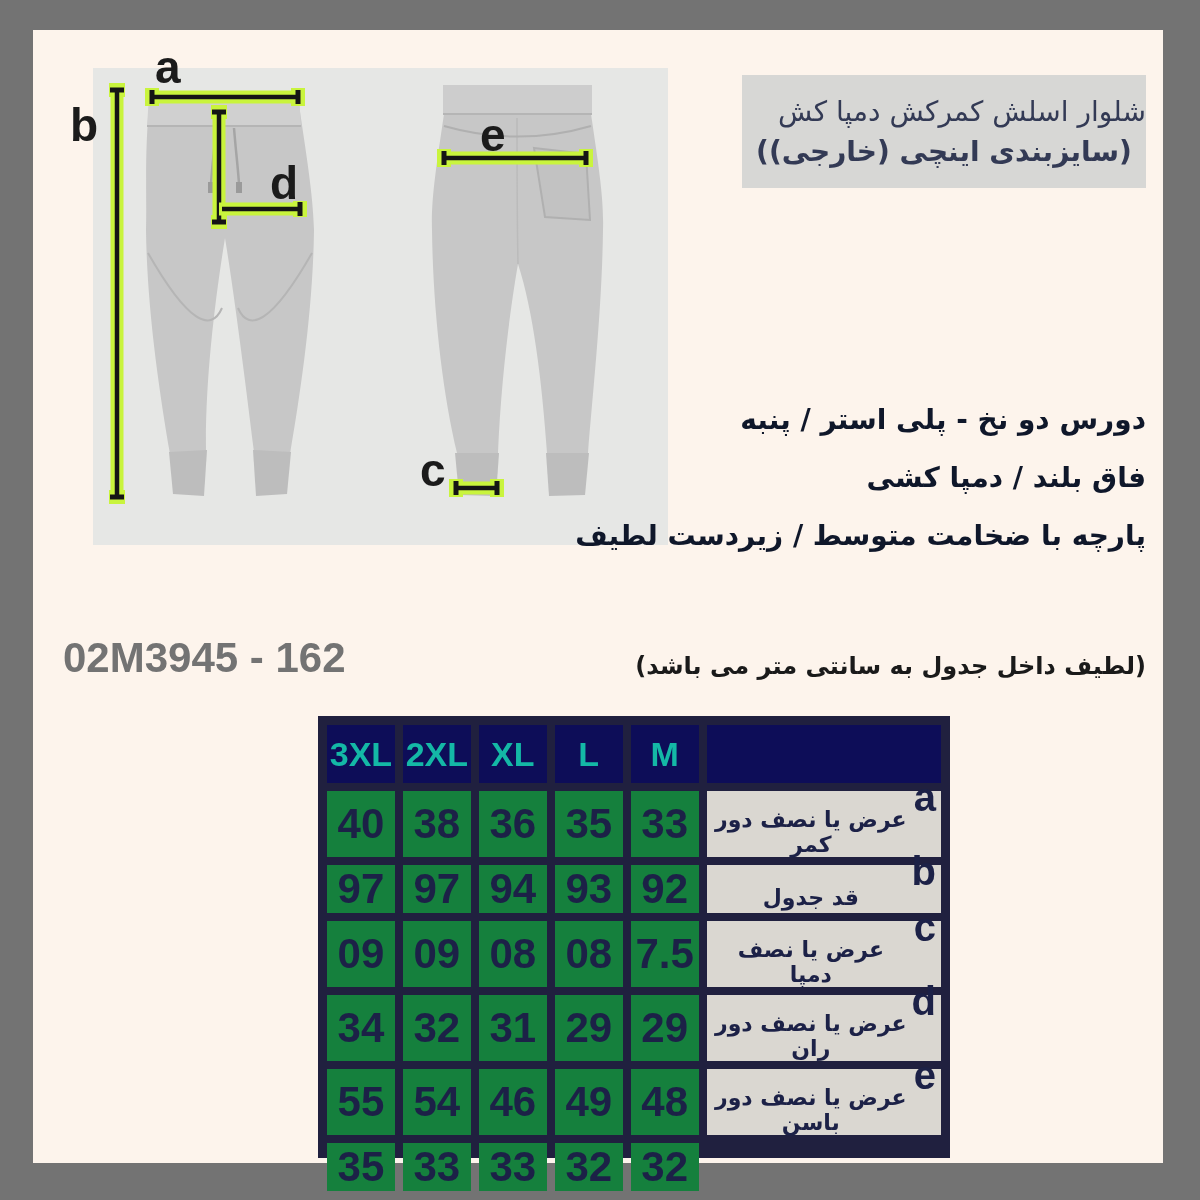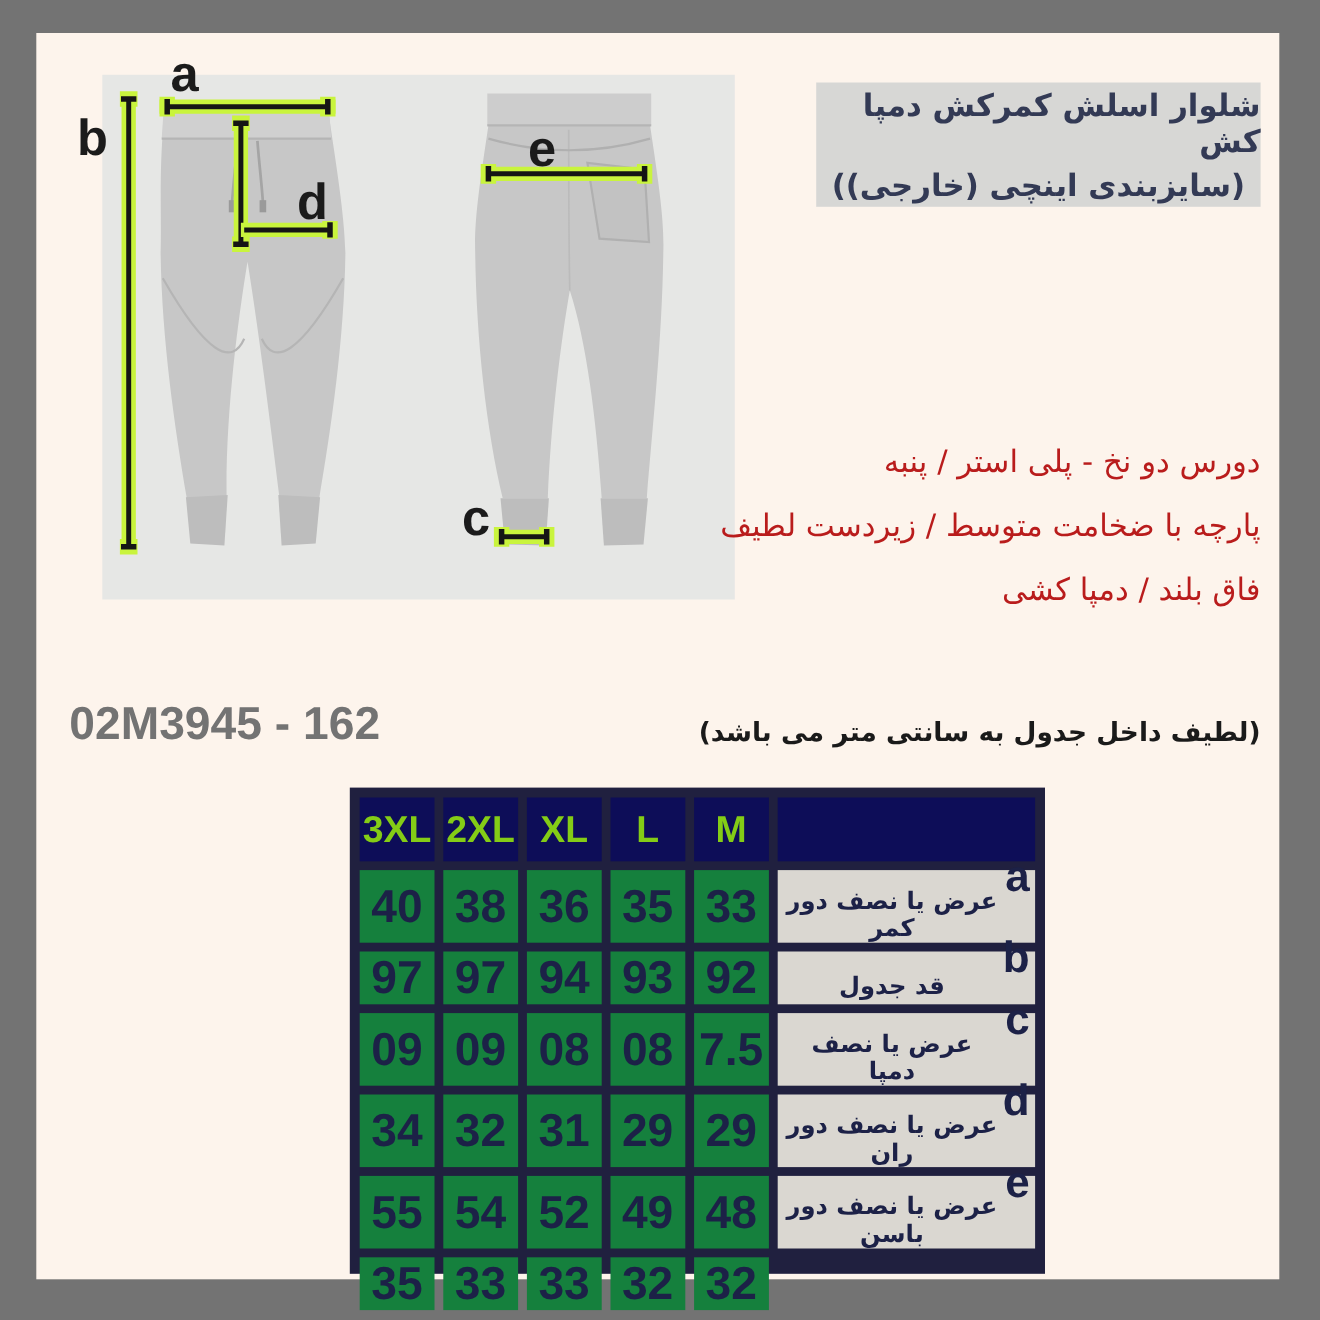--- a/index.html
+++ b/index.html
@@ -3,32 +3,32 @@
 <meta charset="utf-8">
 <style>
   html,body{margin:0;padding:0;}
   body{width:1200px;height:1200px;position:relative;background:#737373;font-family:"DejaVu Sans",sans-serif;overflow:hidden;}
   .sheet{position:absolute;left:33px;top:30px;width:1130px;height:1133px;background:#fdf4ec;}
   
   .panel{position:absolute;left:60px;top:38px;width:575px;height:477px;background:#e6e7e5;}
   .meas-label{position:absolute;font:700 46px "Liberation Sans",sans-serif;color:#1b1b1b;line-height:1;}
   
   .title-box{position:absolute;left:709px;top:45px;width:404px;height:113px;background:#d7d7d5;display:flex;flex-direction:column;align-items:center;justify-content:center;gap:7px;}
-  .title-box .l1{font-size:28px;font-weight:700;color:#333a55;padding-left:36px;}
+  .title-box .l1{font-size:28px;font-weight:400;color:#333a55;padding-left:36px;}
   .title-box .l2{font-size:28px;font-weight:700;color:#333a55;}
   
   .features{position:absolute;left:420px;top:361px;width:693px;text-align:right;direction:rtl;}
-  .features div{font-size:28px;font-weight:400;color:#b91c1c;line-height:58px;}
+  .features div{font-size:28px;font-weight:700;color:#0f172a;line-height:58px;}
   
   .code{position:absolute;left:30px;top:604px;font:700 42px "Liberation Sans",sans-serif;color:#737373;}
   .note{position:absolute;left:420px;top:622px;width:693px;text-align:right;direction:rtl;font-size:24px;font-weight:700;color:#1a1a1a;}
   
   .size-table{position:absolute;left:285px;top:686px;width:632px;height:442px;background:#20203f;box-sizing:border-box;padding:9px;display:grid;grid-template-columns:repeat(5,1fr) 3.45fr;grid-template-rows:58px repeat(6,1fr);gap:8px;}
   .cell{display:flex;align-items:center;justify-content:center;}
-  .cell.header{background:#0d0d58;color:#84cc16;font:700 34px "Liberation Sans",sans-serif;}
+  .cell.header{background:#0d0d58;color:#14b8a6;font:700 34px "Liberation Sans",sans-serif;}
   .cell.value{background:#15803d;color:#1c2147;font:700 42px "Liberation Sans",sans-serif;}
   .cell.rowlabel{background:#dad7d1;color:#1c2147;position:relative;direction:rtl;font-size:22px;font-weight:700;font-family:"DejaVu Sans",sans-serif;}
   .rowlabel .letter{position:absolute;right:5px;top:-16px;font:700 40px "Liberation Sans",sans-serif;color:#1c2147;direction:ltr;}
   .rowlabel .ltext{padding:16px 34px 0 8px;text-align:center;}
 </style>
 </head>
 <body>
 
 <div class="sheet">
 
@@ -120,22 +120,22 @@
   <div class="meas-label" style="left:447px;top:82px;">e</div>
   <div class="meas-label" style="left:387px;top:417px;">c</div>
 
   <div class="title-box">
     <div class="l1" dir="rtl">شلوار اسلش کمرکش دمپا کش</div>
     <div class="l2" dir="rtl">(سایزبندی اینچی (خارجی))</div>
   </div>
 
   <div class="features">
     <div>دورس دو نخ - پلی استر / پنبه</div>
+    <div>فاق بلند / دمپا کشی</div>
     <div>پارچه با ضخامت متوسط / زیردست لطیف</div>
-    <div>فاق بلند / دمپا کشی</div>
   </div>
 
   <div class="code">02M3945 - 162</div>
   <div class="note">(لطیف داخل جدول به سانتی متر می باشد)</div>
 
   <div class="size-table">
       <div class="cell header">3XL</div>
       <div class="cell header">2XL</div>
       <div class="cell header">XL</div>
       <div class="cell header">L</div>
@@ -172,21 +172,21 @@
       <div class="cell value">32</div>
       <div class="cell value">31</div>
       <div class="cell value">29</div>
       <div class="cell value">29</div>
       <div class="cell rowlabel" dir="rtl">
         <span class="letter">d</span>
         <span class="ltext">عرض یا نصف دور ران</span>
       </div>
       <div class="cell value">55</div>
       <div class="cell value">54</div>
-      <div class="cell value">52</div>
+      <div class="cell value">46</div>
       <div class="cell value">49</div>
       <div class="cell value">48</div>
       <div class="cell rowlabel" dir="rtl">
         <span class="letter">e</span>
         <span class="ltext">عرض یا نصف دور باسن</span>
       </div>
       <div class="cell value">35</div>
       <div class="cell value">33</div>
       <div class="cell value">33</div>
       <div class="cell value">32</div>

